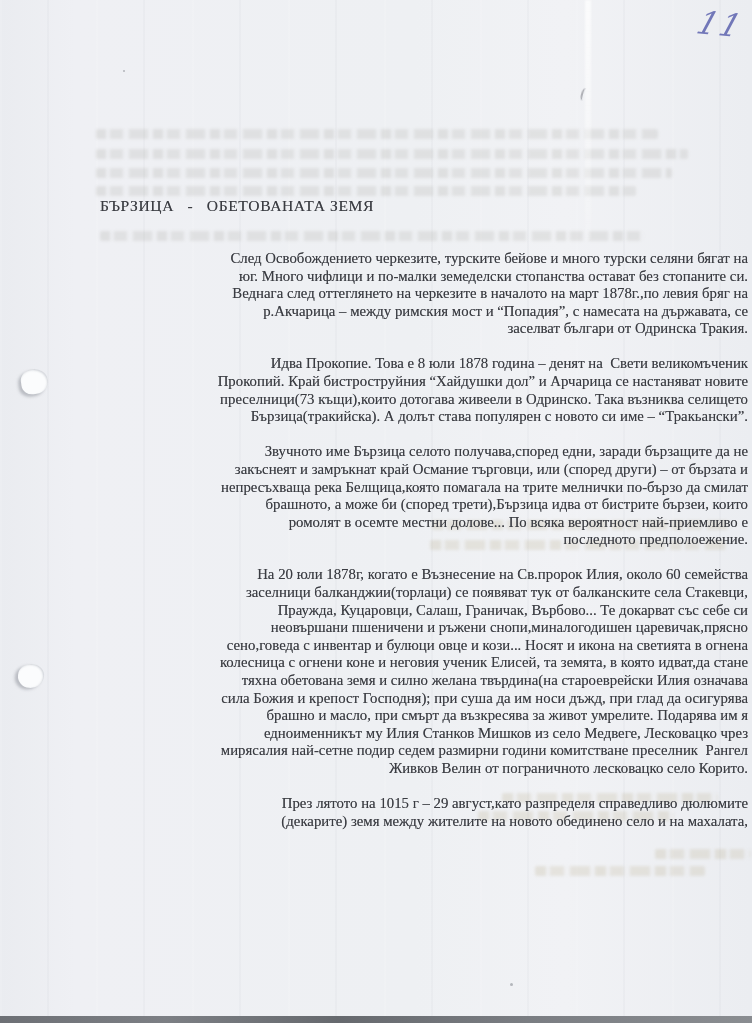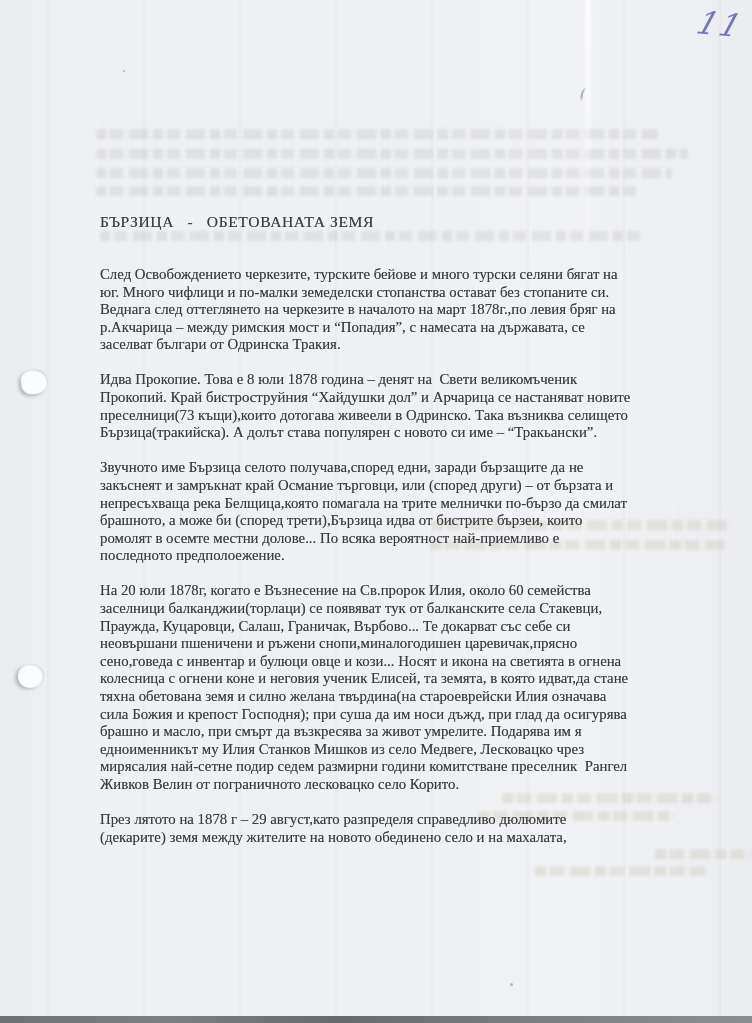--- a/index.html
+++ b/index.html
@@ -40,26 +40,27 @@
     letter-spacing:3px;
   }
   
   .doc{
     position:absolute;left:100px;top:197px;width:648px;
     color:#3a3c42;
     text-shadow:0 0 0.6px rgba(58,60,66,0.55);
   }
   .doc-title{
     font-size:15.6px;font-weight:normal;letter-spacing:0.6px;
-    margin:16px 0 35px 0;white-space:pre;
+    margin:0 0 35px 0;white-space:pre;
   }
   .doc p{
     margin:0 0 17.5px 0;
     font-size:14.8px;line-height:17.6px;
     white-space:pre-wrap;
+    text-align:right;
   }
   
   .ghost{
     position:absolute;height:10px;border-radius:2px;pointer-events:none;
     background:repeating-linear-gradient(90deg,
       rgba(138,136,125,0.55) 0 10px, rgba(138,136,125,0.06) 10px 14px,
       rgba(138,136,125,0.48) 14px 27px, rgba(138,136,125,0.04) 27px 33px,
       rgba(138,136,125,0.50) 33px 52px, rgba(138,136,125,0.05) 52px 57px);
     filter:blur(1.7px);opacity:0.30;
   }
@@ -142,17 +143,17 @@
 Праужда, Куцаровци, Салаш, Граничак, Върбово... Те докарват със себе си
 неовършани пшеничени и ръжени снопи,миналогодишен царевичак,прясно
 сено,говеда с инвентар и булюци овце и кози... Носят и икона на светията в огнена
 колесница с огнени коне и неговия ученик Елисей, та земята, в която идват,да стане
 тяхна обетована земя и силно желана твърдина(на староеврейски Илия означава
 сила Божия и крепост Господня); при суша да им носи дъжд, при глад да осигурява
 брашно и масло, при смърт да възкресява за живот умрелите. Подарява им я
 едноименникът му Илия Станков Мишков из село Медвеге, Лесковацко чрез
 мирясалия най-сетне подир седем размирни години комитстване преселник  Рангел
 Живков Велин от пограничното лесковацко село Корито.</p>
-  <p>През лятото на 1878 г – 29 август,като разпределя справедливо дюлюмите
+  <p>През лятото на 1015 г – 29 август,като разпределя справедливо дюлюмите
 (декарите) земя между жителите на новото обединено село и на махалата,</p>
 </div>
 
 <div class="scan-edge-bottom"></div>
 
 </body></html>

